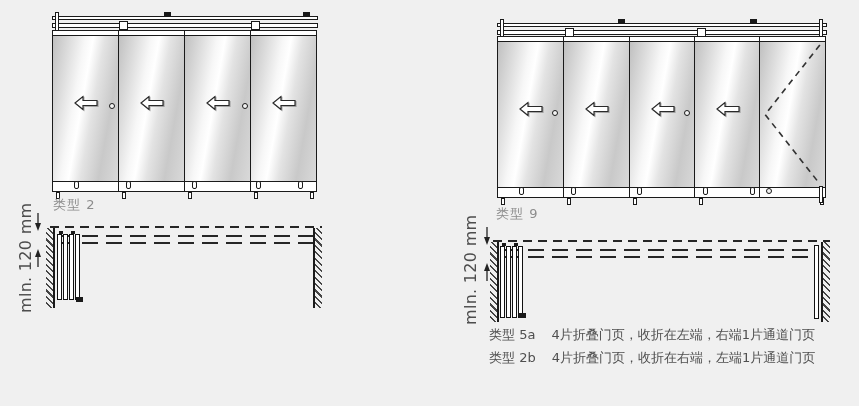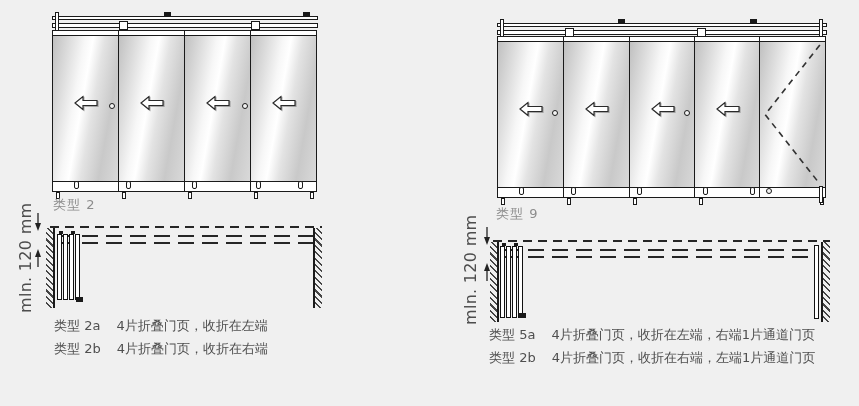--- a/index.html
+++ b/index.html
@@ -132,26 +132,20 @@
 
     <div class="stack-bar" style="left:57px;top:234px;height:66px"></div>
     <div class="stack-bar" style="left:63px;top:234px;height:66px"></div>
     <div class="stack-bar" style="left:69px;top:234px;height:66px"></div>
     <div class="stack-bar" style="left:75px;top:234px;height:66px"></div>
     <div class="cap" style="left:59px;top:231px;width:4px;height:3px"></div>
     <div class="cap" style="left:71px;top:231px;width:4px;height:3px"></div>
     <div class="cap" style="left:76px;top:297px;width:7px;height:5px"></div>
   </div>
 
-  <div class="caption-row" style="left:54px;top:317px">
-    <span class="code">类型 2a</span><span>4片折叠门页，收折在左端</span>
-  </div>
-  <div class="caption-row" style="left:54px;top:340px">
-    <span class="code">类型 2b</span><span>4片折叠门页，收折在右端</span>
-  </div>
 
   <div>
     <div class="rail" style="left:497px;top:23px;width:330px;height:4px"></div>
     <div class="rail" style="left:497px;top:30px;width:330px;height:5px"></div>
     <div class="endstop" style="left:500px;top:19px;width:4px;height:19px"></div>
     <div class="endstop" style="left:819px;top:19px;width:4px;height:19px"></div>
     <div class="bolt" style="left:618px;top:19px;width:7px;height:4px"></div>
     <div class="bolt" style="left:750px;top:19px;width:7px;height:4px"></div>
     <div class="hanger" style="left:565px;top:28px;width:9px;height:9px"></div>
     <div class="hanger" style="left:697px;top:28px;width:9px;height:9px"></div>

